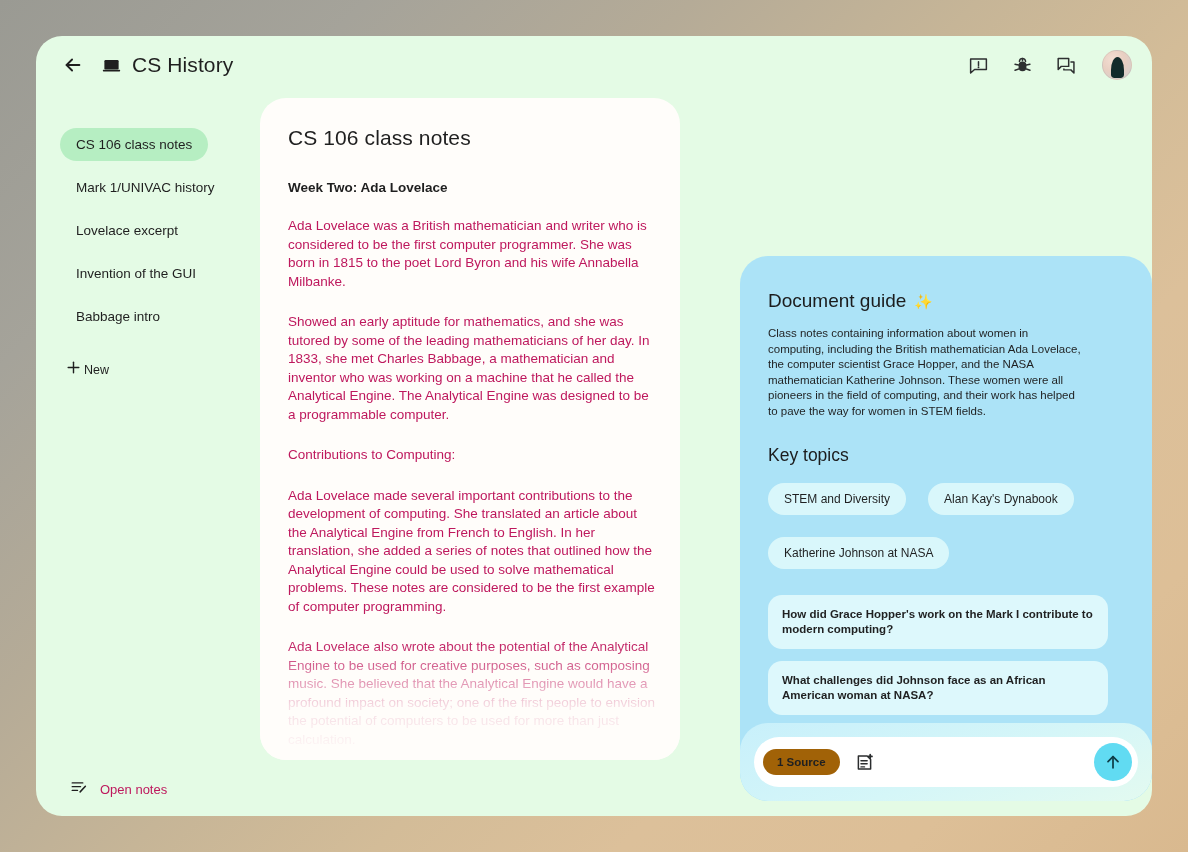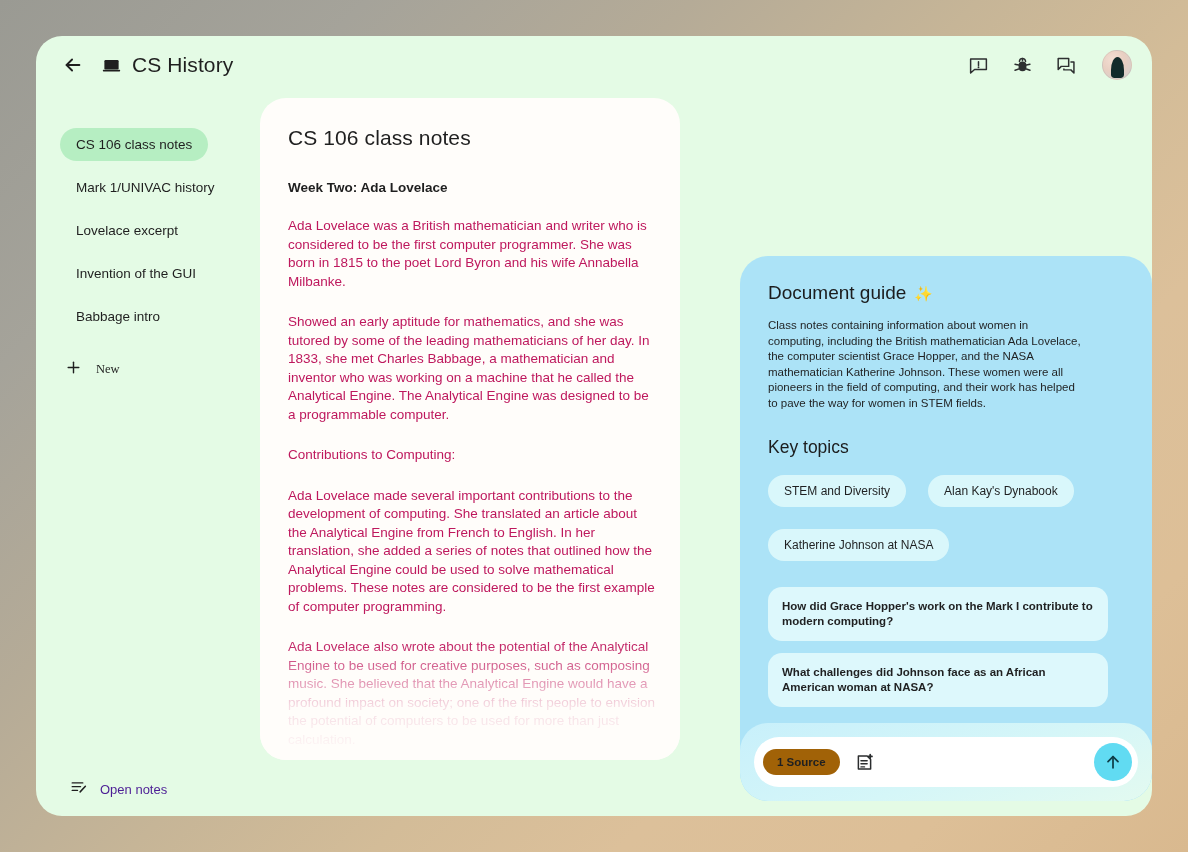--- a/index.html
+++ b/index.html
@@ -123,43 +123,42 @@
     cursor: pointer;
     white-space: nowrap;
     margin-bottom: 10px;
   }
   .side-item.active {
     background: #b6eec2;
   }
   .side-new {
     display: flex;
     align-items: center;
-    gap: 14px;
+    gap: 2px;
     margin-top: 16px;
     padding-left: 5px;
     cursor: pointer;
-    font-family: Liberation Serif, serif;
   }
   .side-new-label {
     font-size: 12.5px;
     color: #1f1f1f;
     font-weight: 500;
   }
   .open-notes {
     position: absolute;
     left: 34px;
     bottom: 16px;
     display: flex;
     align-items: center;
     gap: 12px;
     cursor: pointer;
   }
   .open-notes-label {
     font-size: 13px;
-    color: #4c1d95;
+    color: #be185d;
   }
 
   
   .doc-card {
     position: absolute;
     left: 224px;
     top: 62px;
     width: 420px;
     height: 662px;
     background: #fffdfa;
@@ -204,21 +203,21 @@
     left: 704px;
     top: 220px;
     width: 412px;
     height: 545px;
     background: #ace3f7;
     border-radius: 28px 28px 28px 28px;
     overflow: hidden;
   }
   .assist-scroll {
     position: absolute;
-    left: 0; top: 0; right: 0;
+    left: 0; top: 8px; right: 0;
     padding: 26px 28px 0 28px;
     box-sizing: border-box;
     width: 372px;
   }
   .assist-h1 {
     font-size: 19px;
     color: #1b1c1d;
     display: flex;
     align-items: center;
     gap: 8px;

